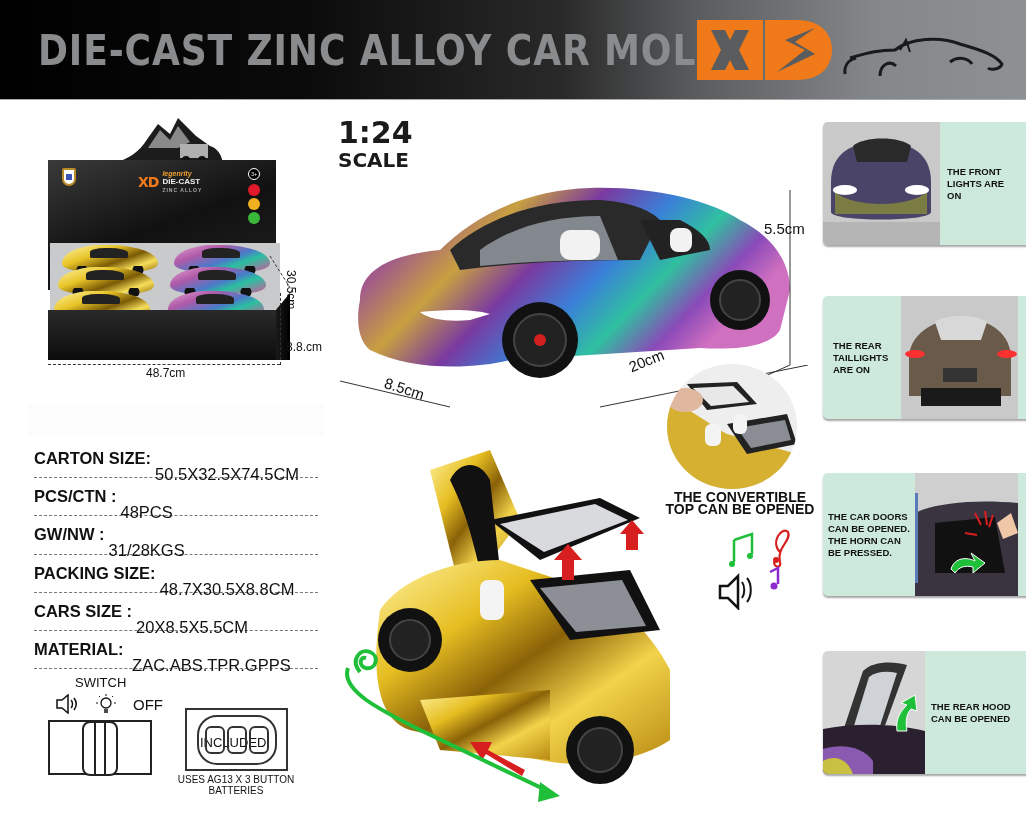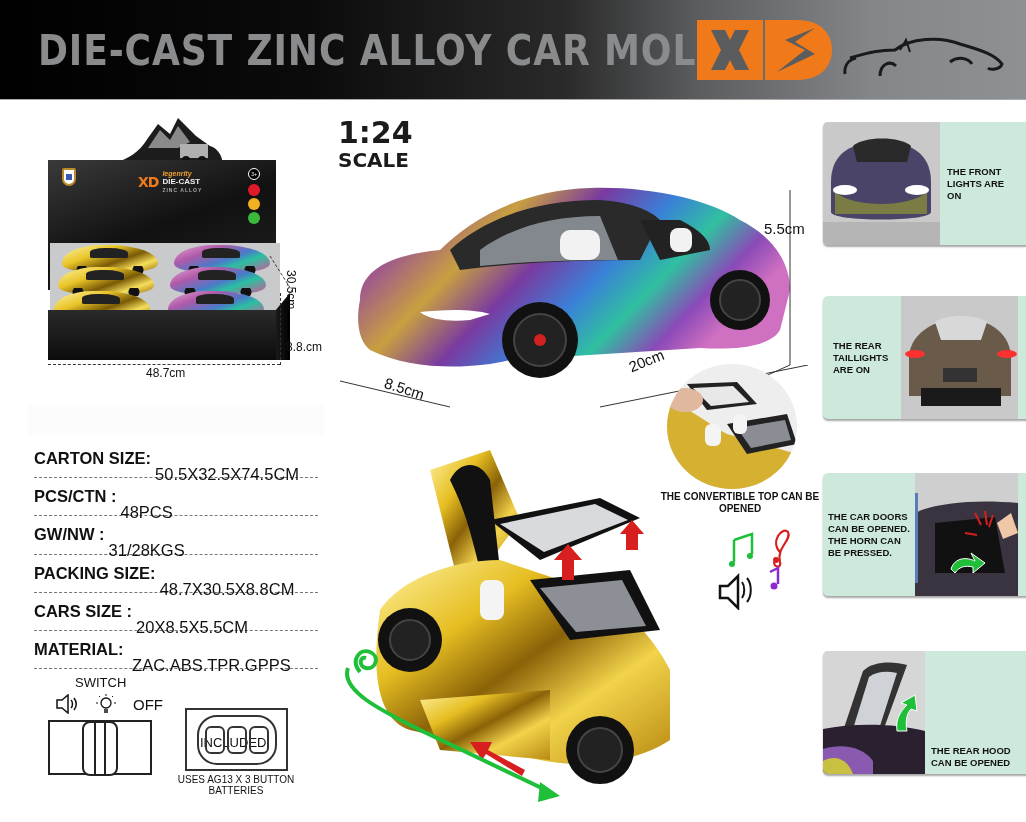--- a/index.html
+++ b/index.html
@@ -89,21 +89,21 @@
   .battery-cell { position: absolute; top: 9px; width: 20px; height: 28px; border: 2px solid #333; border-radius: 6px; }
   .battery-note { position: absolute; left: 173px; top: 774px; width: 126px; font-size: 10px; line-height: 11px; text-align: center; color: #111; }
 
   
   .card { position: absolute; left: 823px; width: 212px; height: 123px; border-radius: 5px; overflow: hidden; box-shadow: 0 2px 2px rgba(0,0,0,0.35); background: #cde9dc; }
   .card-photo { position: absolute; top: 0; width: 117px; height: 100%; }
   .card-text { position: absolute; top: 0; height: 100%; display: flex; align-items: center; font-weight: bold; font-size: 9.5px; line-height: 12px; color: #111; }
 
   
   .conv-circle { position: absolute; left: 667px; top: 364px; width: 130px; height: 125px; border-radius: 50%; overflow: hidden; background: #eee; }
-  .conv-caption { position: absolute; left: 660px; top: 491px; width: 160px; text-align: center; font-weight: bold; font-size: 10px; line-height: 12px; color: #111; }
+  .conv-caption { position: absolute; left: 660px; top: 491px; width: 160px; text-align: center; font-weight: bold; font-size: 14px; line-height: 12px; color: #111; }
 
   .gold-car { position: absolute; left: 340px; top: 430px; width: 330px; height: 380px; }
 </style>
 </head>
 <body>
 
 <div class="banner">
   <div class="banner-title">DIE-CAST ZINC ALLOY CAR MOLD</div>
   <svg class="logo" viewBox="0 0 135 60">
     <rect x="0" y="0" width="66" height="60" fill="#f07a1a"></rect>
@@ -369,14 +369,14 @@
 <div class="card" style="top:651px;">
   <svg class="card-photo" style="left:0;width:102px;" viewBox="0 0 102 123">
     <rect width="102" height="123" fill="#d6d6d6"></rect>
     <path d="M20 80 L40 20 C50 10 70 10 84 14 L60 80 Z" fill="#333"></path>
     <path d="M30 78 L46 26 C54 20 64 20 74 22 L56 78 Z" fill="#cfd2d6"></path>
     <path d="M0 78 C30 72 70 72 102 80 L102 123 L0 123 Z" fill="#2a2030"></path>
     <path d="M0 98 C20 92 40 96 50 110 L50 123 L0 123 Z" fill="#8a5ab0"></path>
     <path d="M0 110 C10 104 24 106 30 123 L0 123 Z" fill="#c8c040"></path>
     <path d="M74 80 C72 66 80 58 84 54 L78 52 L92 44 L94 60 L88 58 C84 62 82 70 84 80 Z" fill="#1fbf3a" stroke="#fff" stroke-width="1"></path>
   </svg>
-  <div class="card-text" style="left:108px;width:84px;margin-top:44px;">THE REAR HOOD CAN BE OPENED</div>
+  <div class="card-text" style="left:108px;width:84px;">THE REAR HOOD CAN BE OPENED</div>
 </div>
 
 </body></html>

